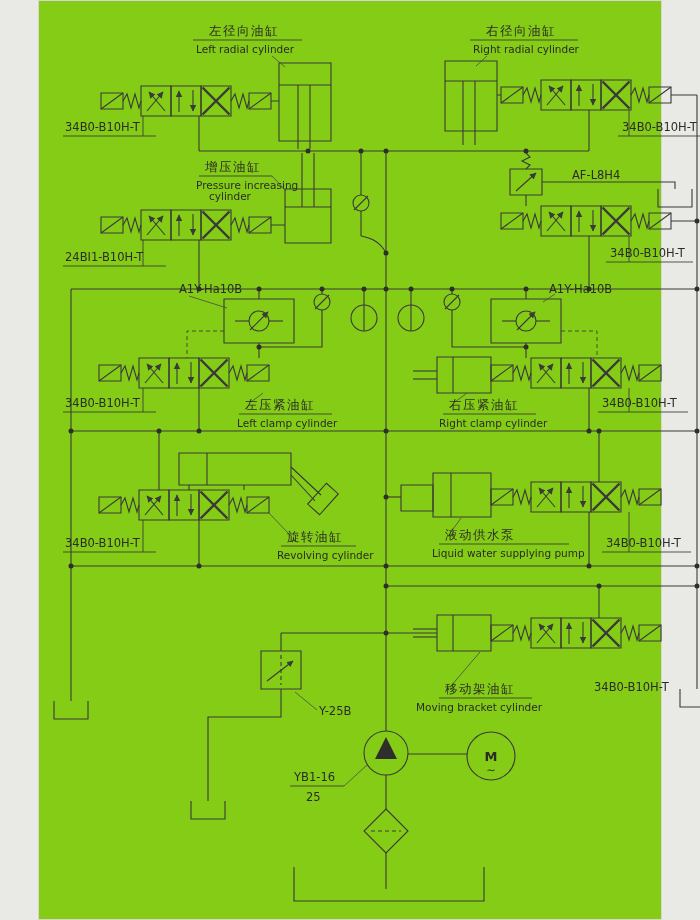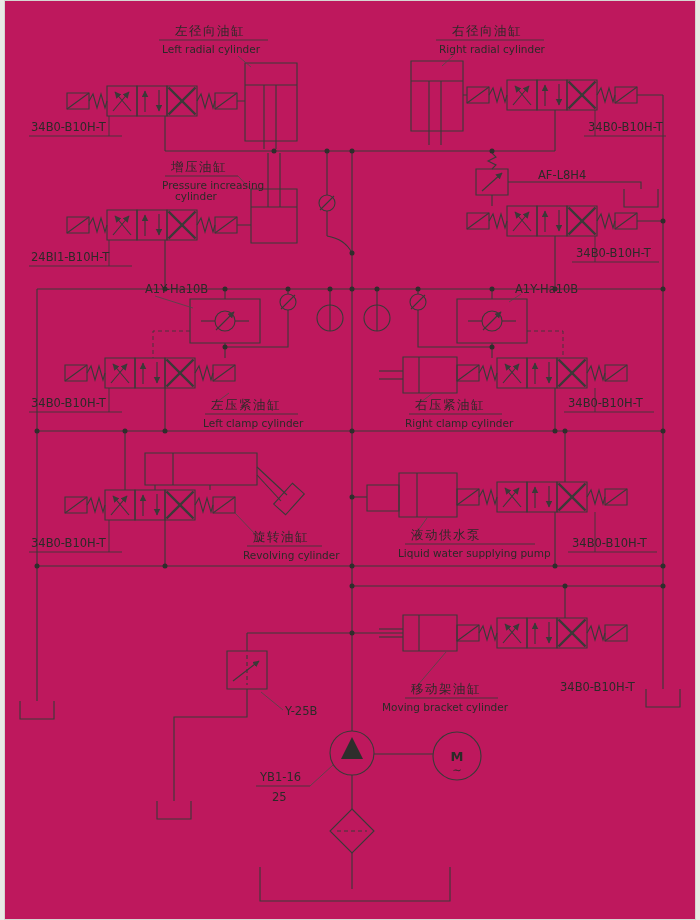--- a/index.html
+++ b/index.html
@@ -1,18 +1,18 @@
 <!DOCTYPE html>
 <html><head>
 <meta charset="utf-8">
 <style>
   html,body{margin:0;padding:0;background:#e9e9e6;}
   .stage{
-    width:692px;height:920px;position:relative;margin:0 auto;
-    background:#be185d;border:1px solid #d6d6d2;box-sizing:border-box;
+    width:624px;height:920px;position:relative;margin:0 auto;
+    background:#84cc16;border:1px solid #d6d6d2;box-sizing:border-box;
     font-family:"DejaVu Sans","Liberation Sans",sans-serif;
   }
   svg{position:absolute;left:0;top:0;}
   svg *{vector-effect:non-scaling-stroke;}
   .wire{stroke:#3a3a38;stroke-width:1.1;fill:none;}
   .thin{stroke:#3a3a38;stroke-width:0.85;fill:none;}
   .leader{stroke:#4a4a46;stroke-width:0.8;fill:none;}
   .dashed{stroke-dasharray:4 3;}
   .sym{stroke:#3a3a38;fill:none;stroke-width:1.1;}
   .dot{fill:#2e2e2c;stroke:none;}

